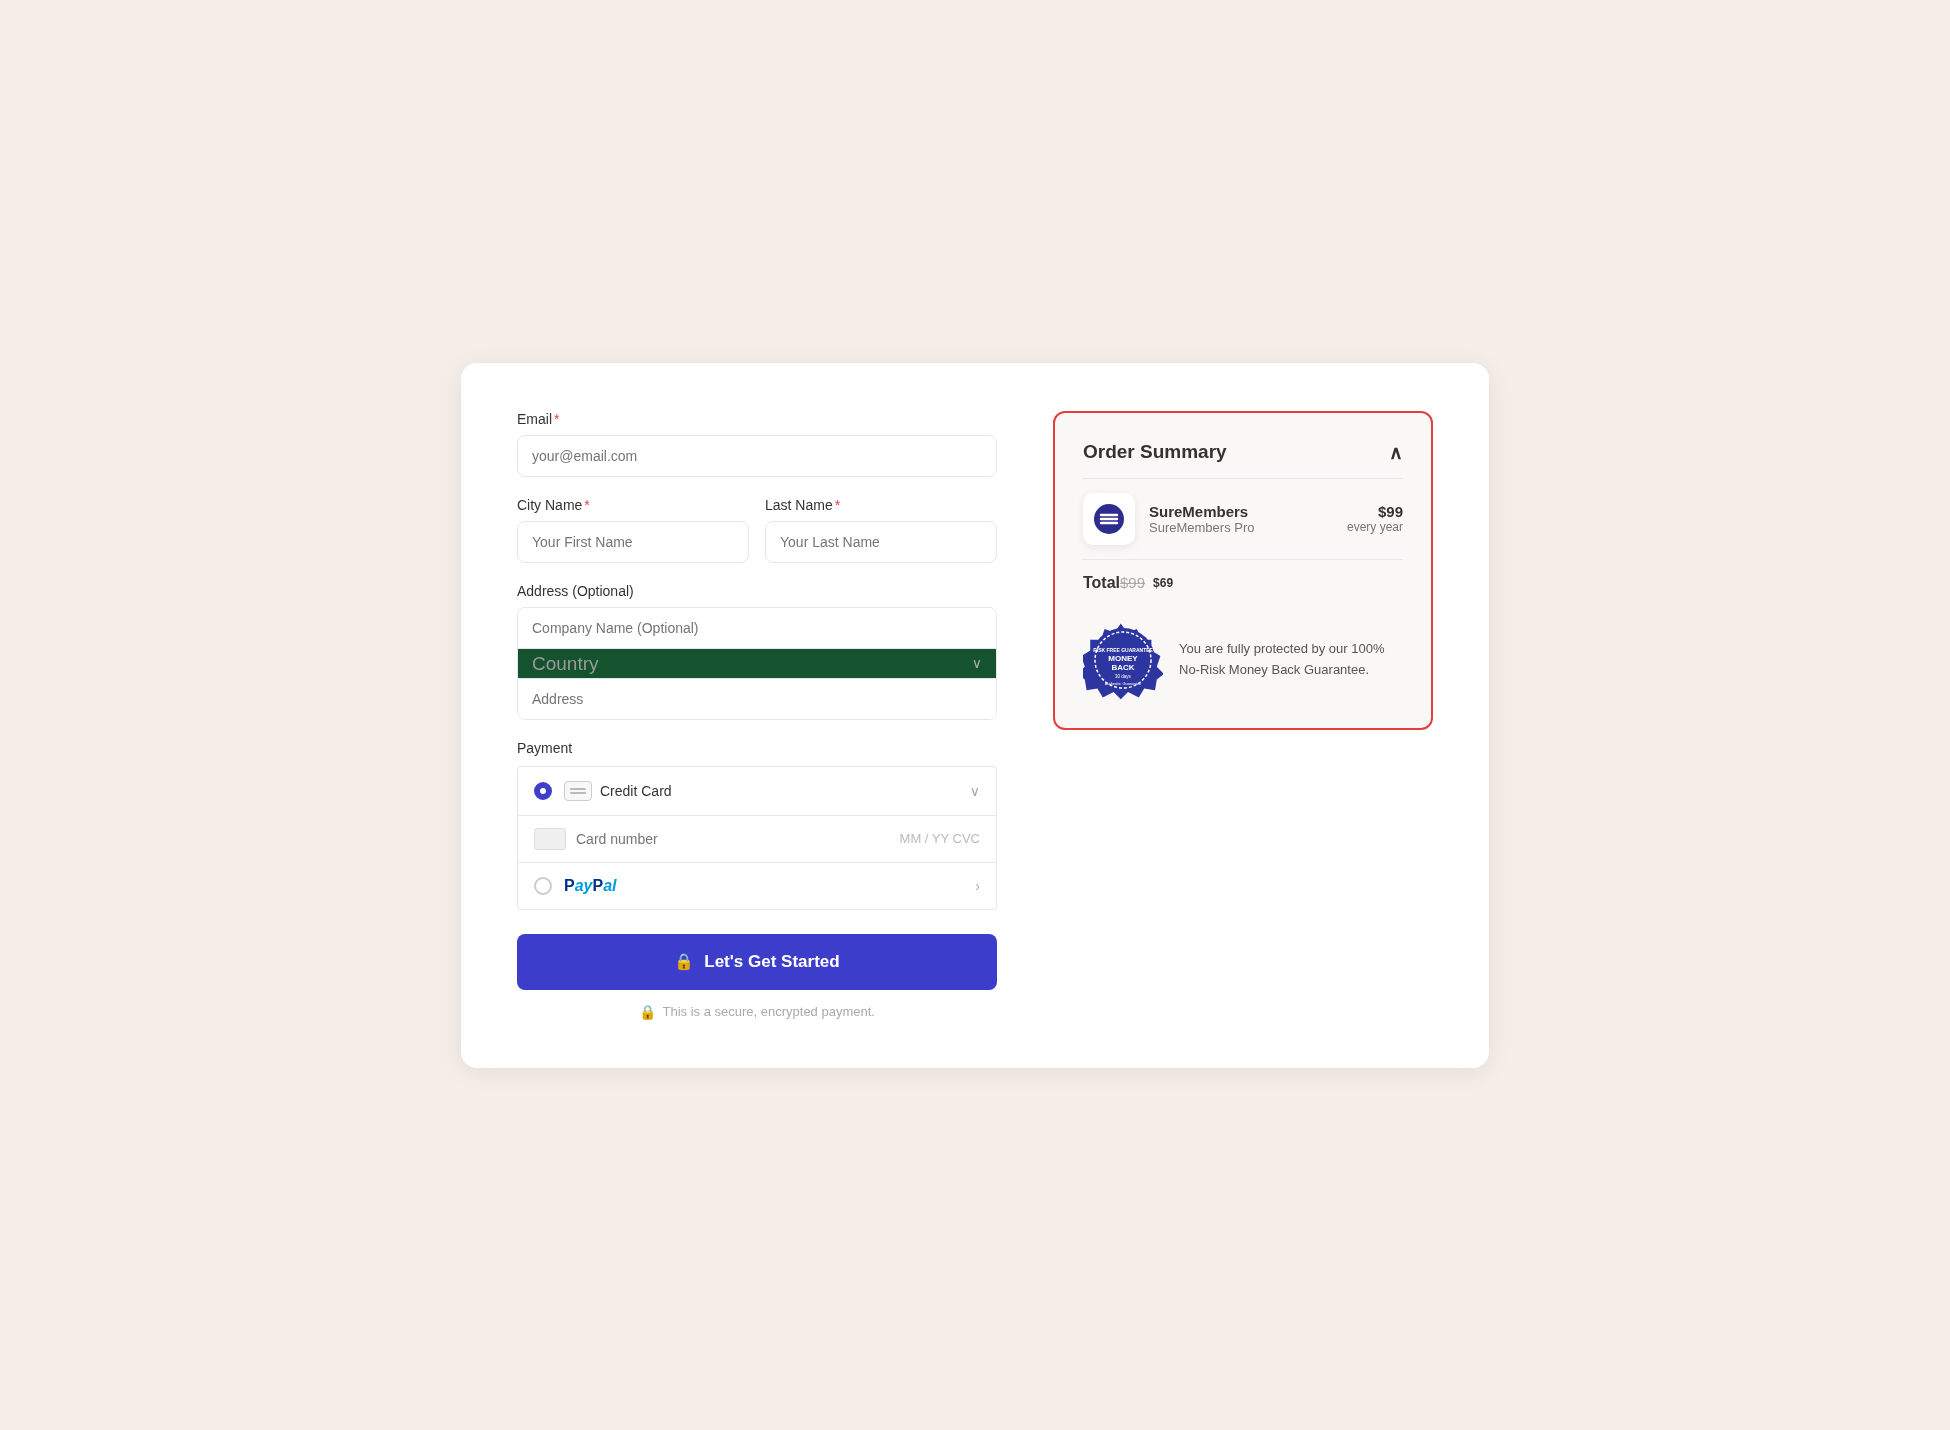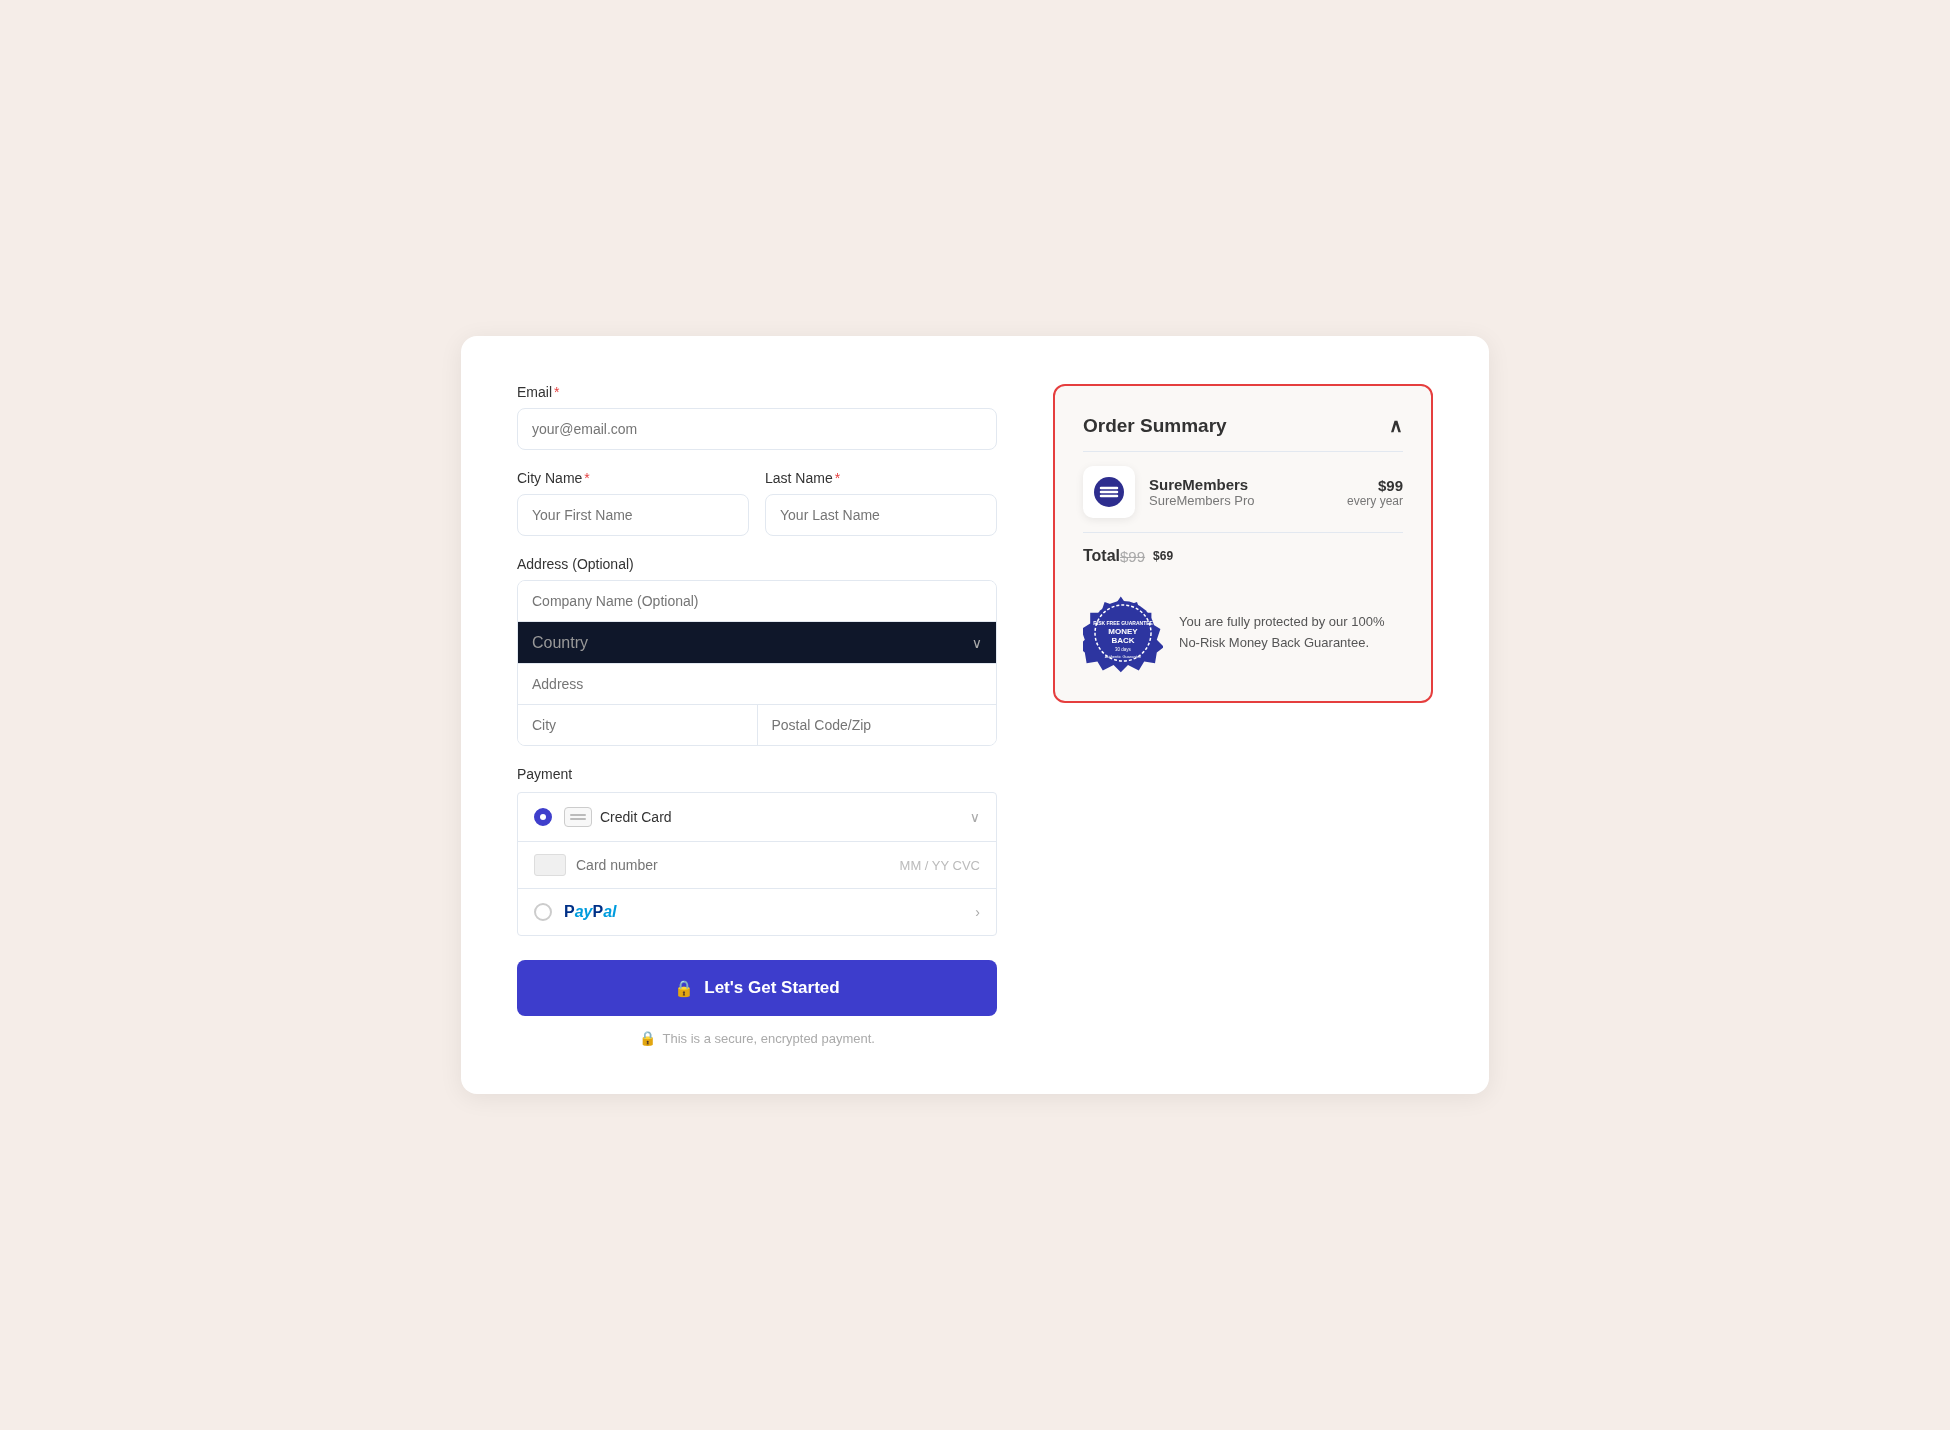--- a/index.html
+++ b/index.html
@@ -85,25 +85,25 @@
       border: none;
       padding: 12px 14px;
       font-size: 14px;
       color: #999;
       outline: none;
       background: #fff;
     }
     .addr-select {
       width: 100%;
       border: none;
-      padding: 12px 14px;
-      font-size: 16px;
+      padding: 4px 14px;
+      font-size: 19px;
       color: #999;
       outline: none;
-      background: #0f172a;
+      background: #14532d;
       appearance: none;
       -webkit-appearance: none;
       cursor: pointer;
     }
     .select-wrapper {
       position: relative;
     }
     .select-wrapper .chevron {
       position: absolute;
       right: 14px;
@@ -406,24 +406,20 @@
         </div>
         <div class="addr-row select-wrapper">
           <select class="addr-select">
             <option value="">Country</option>
           </select>
           <span class="chevron">∨</span>
         </div>
         <div class="addr-row">
           <input class="addr-input" type="text" placeholder="Address" style="">
         </div>
-        <div class="addr-row two-addr">
-          <input class="addr-input" type="text" style="flex: 1 1 0%;" placeholder="City">
-          <input class="addr-input" type="text" style="flex: 1 1 0%;" placeholder="Postal Code/Zip">
-        </div>
       </div>
     </div>
 
     <div class="field-group">
       <label class="payment-label">Payment</label>
       <div class="payment-block">
 
         <div class="payment-option">
           <div class="radio-btn selected"></div>
           <div class="payment-option-label">

